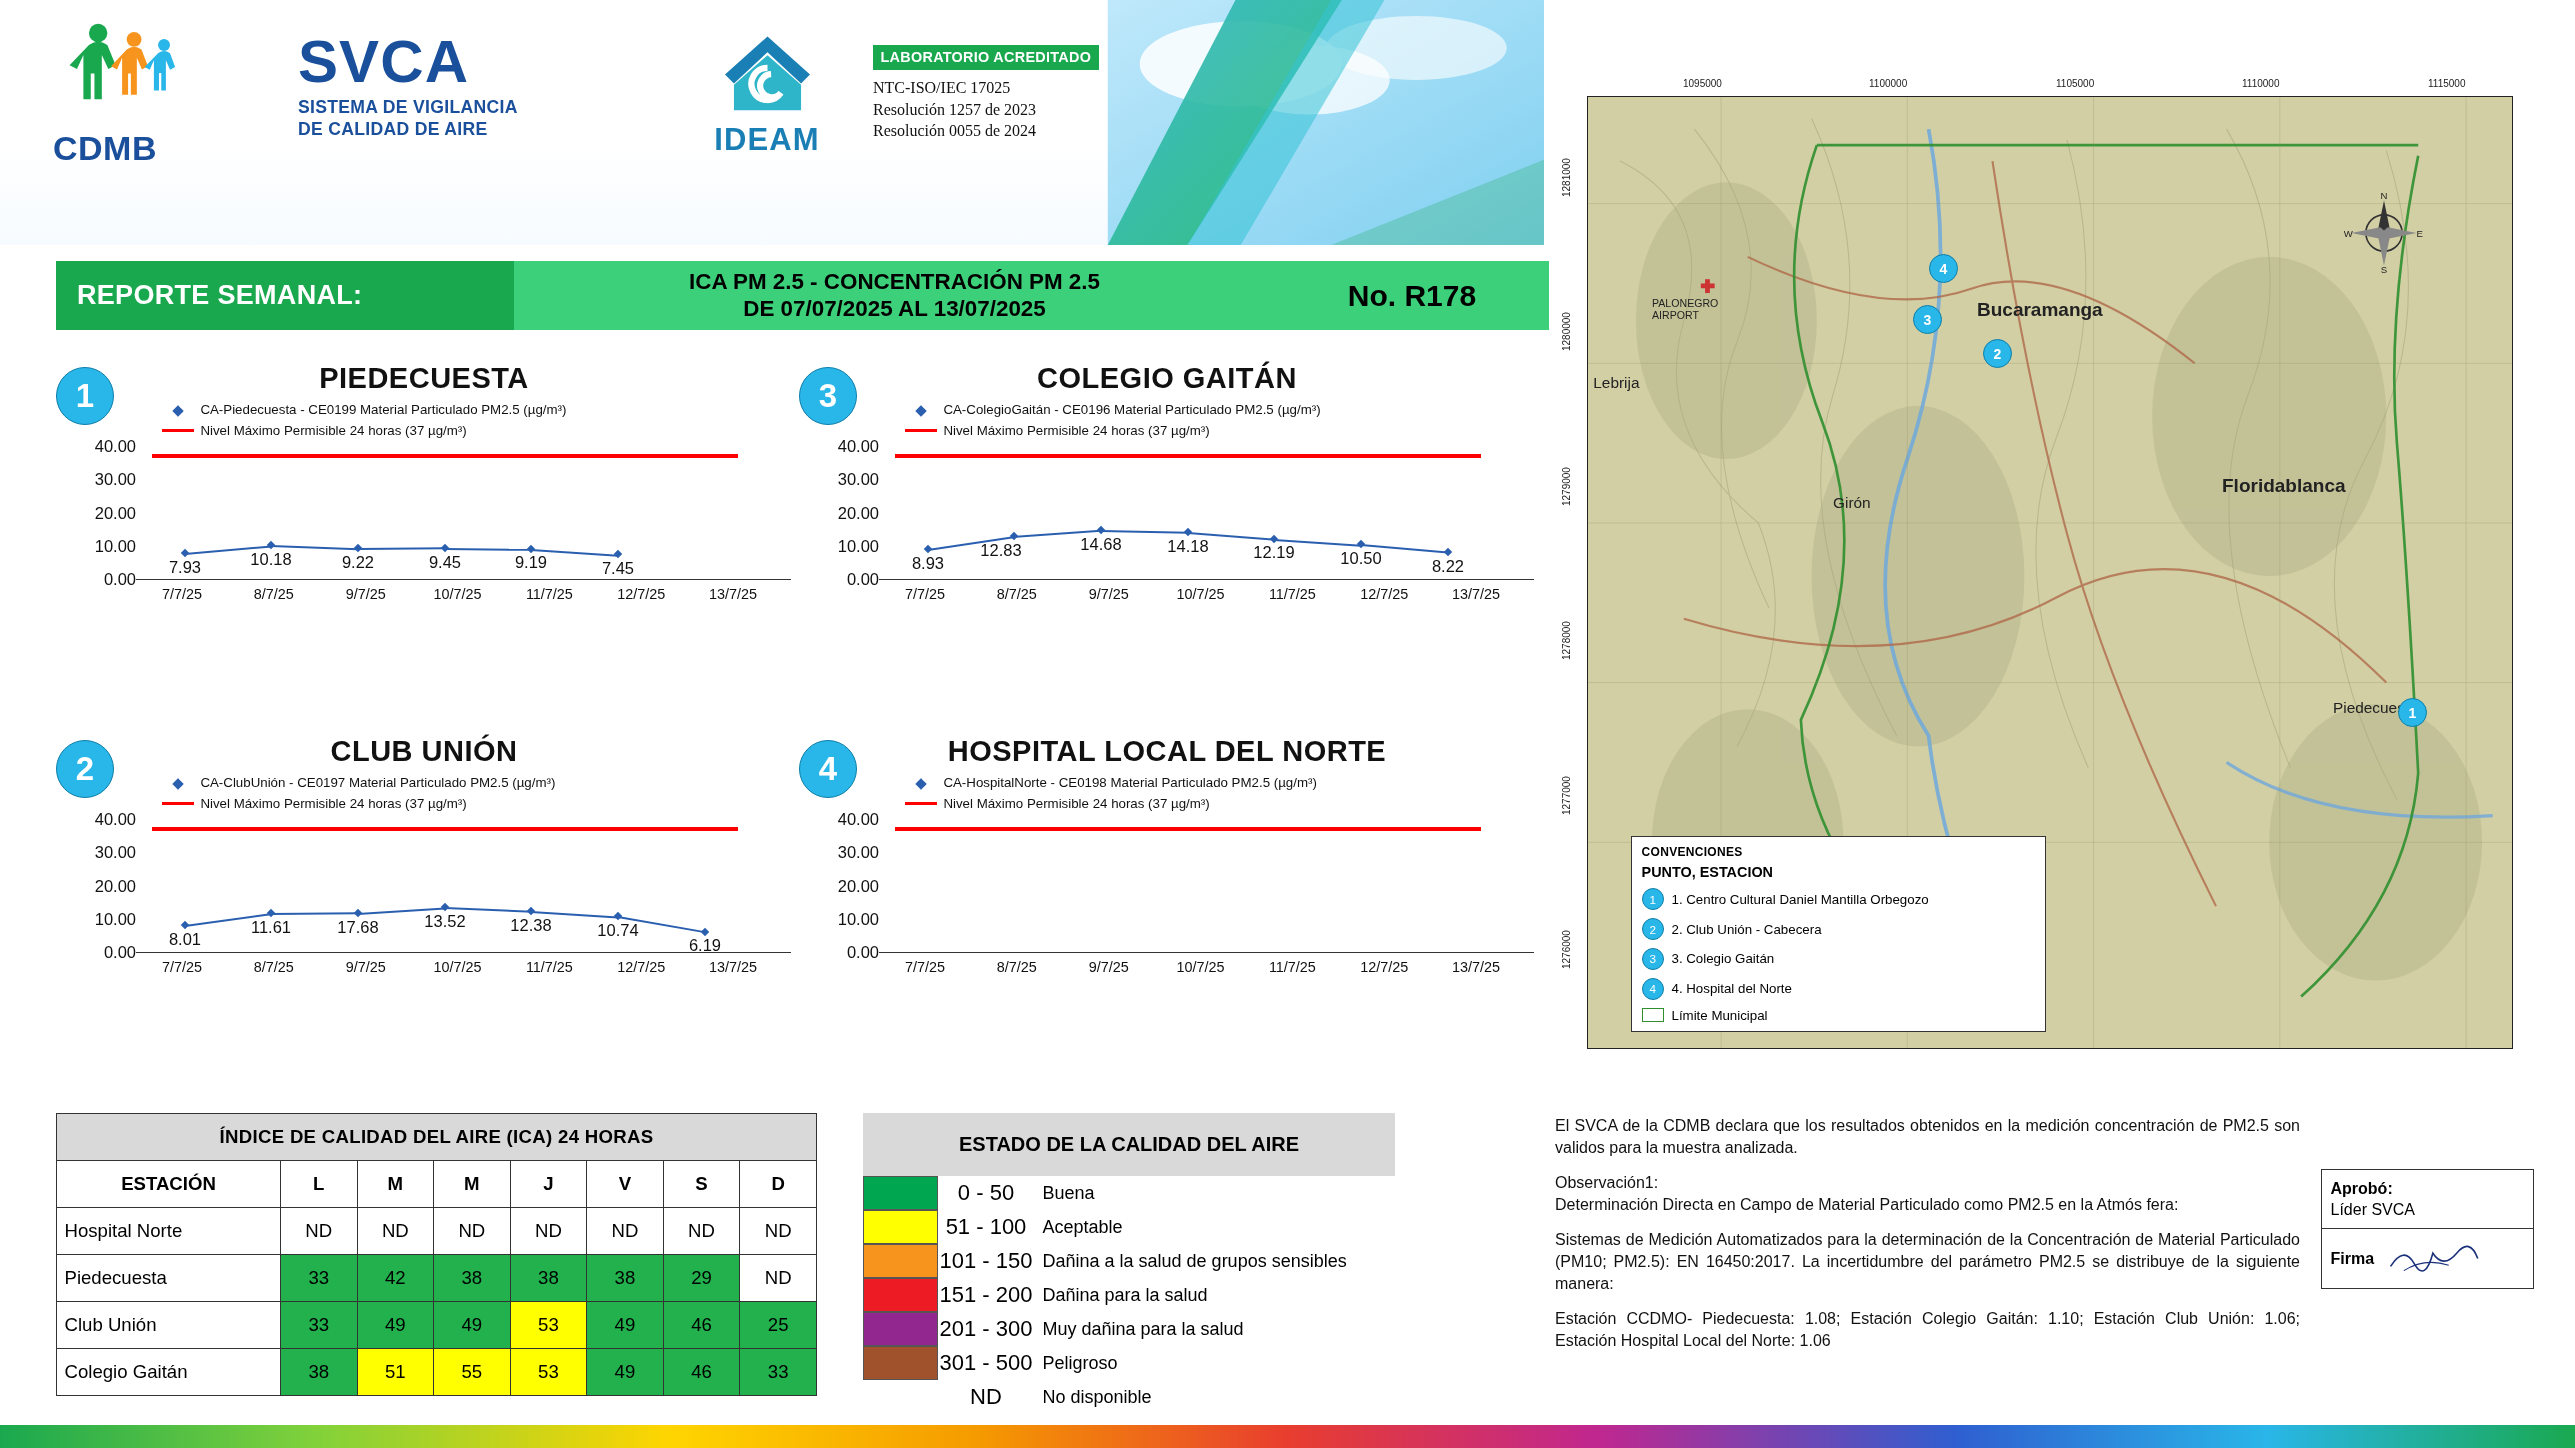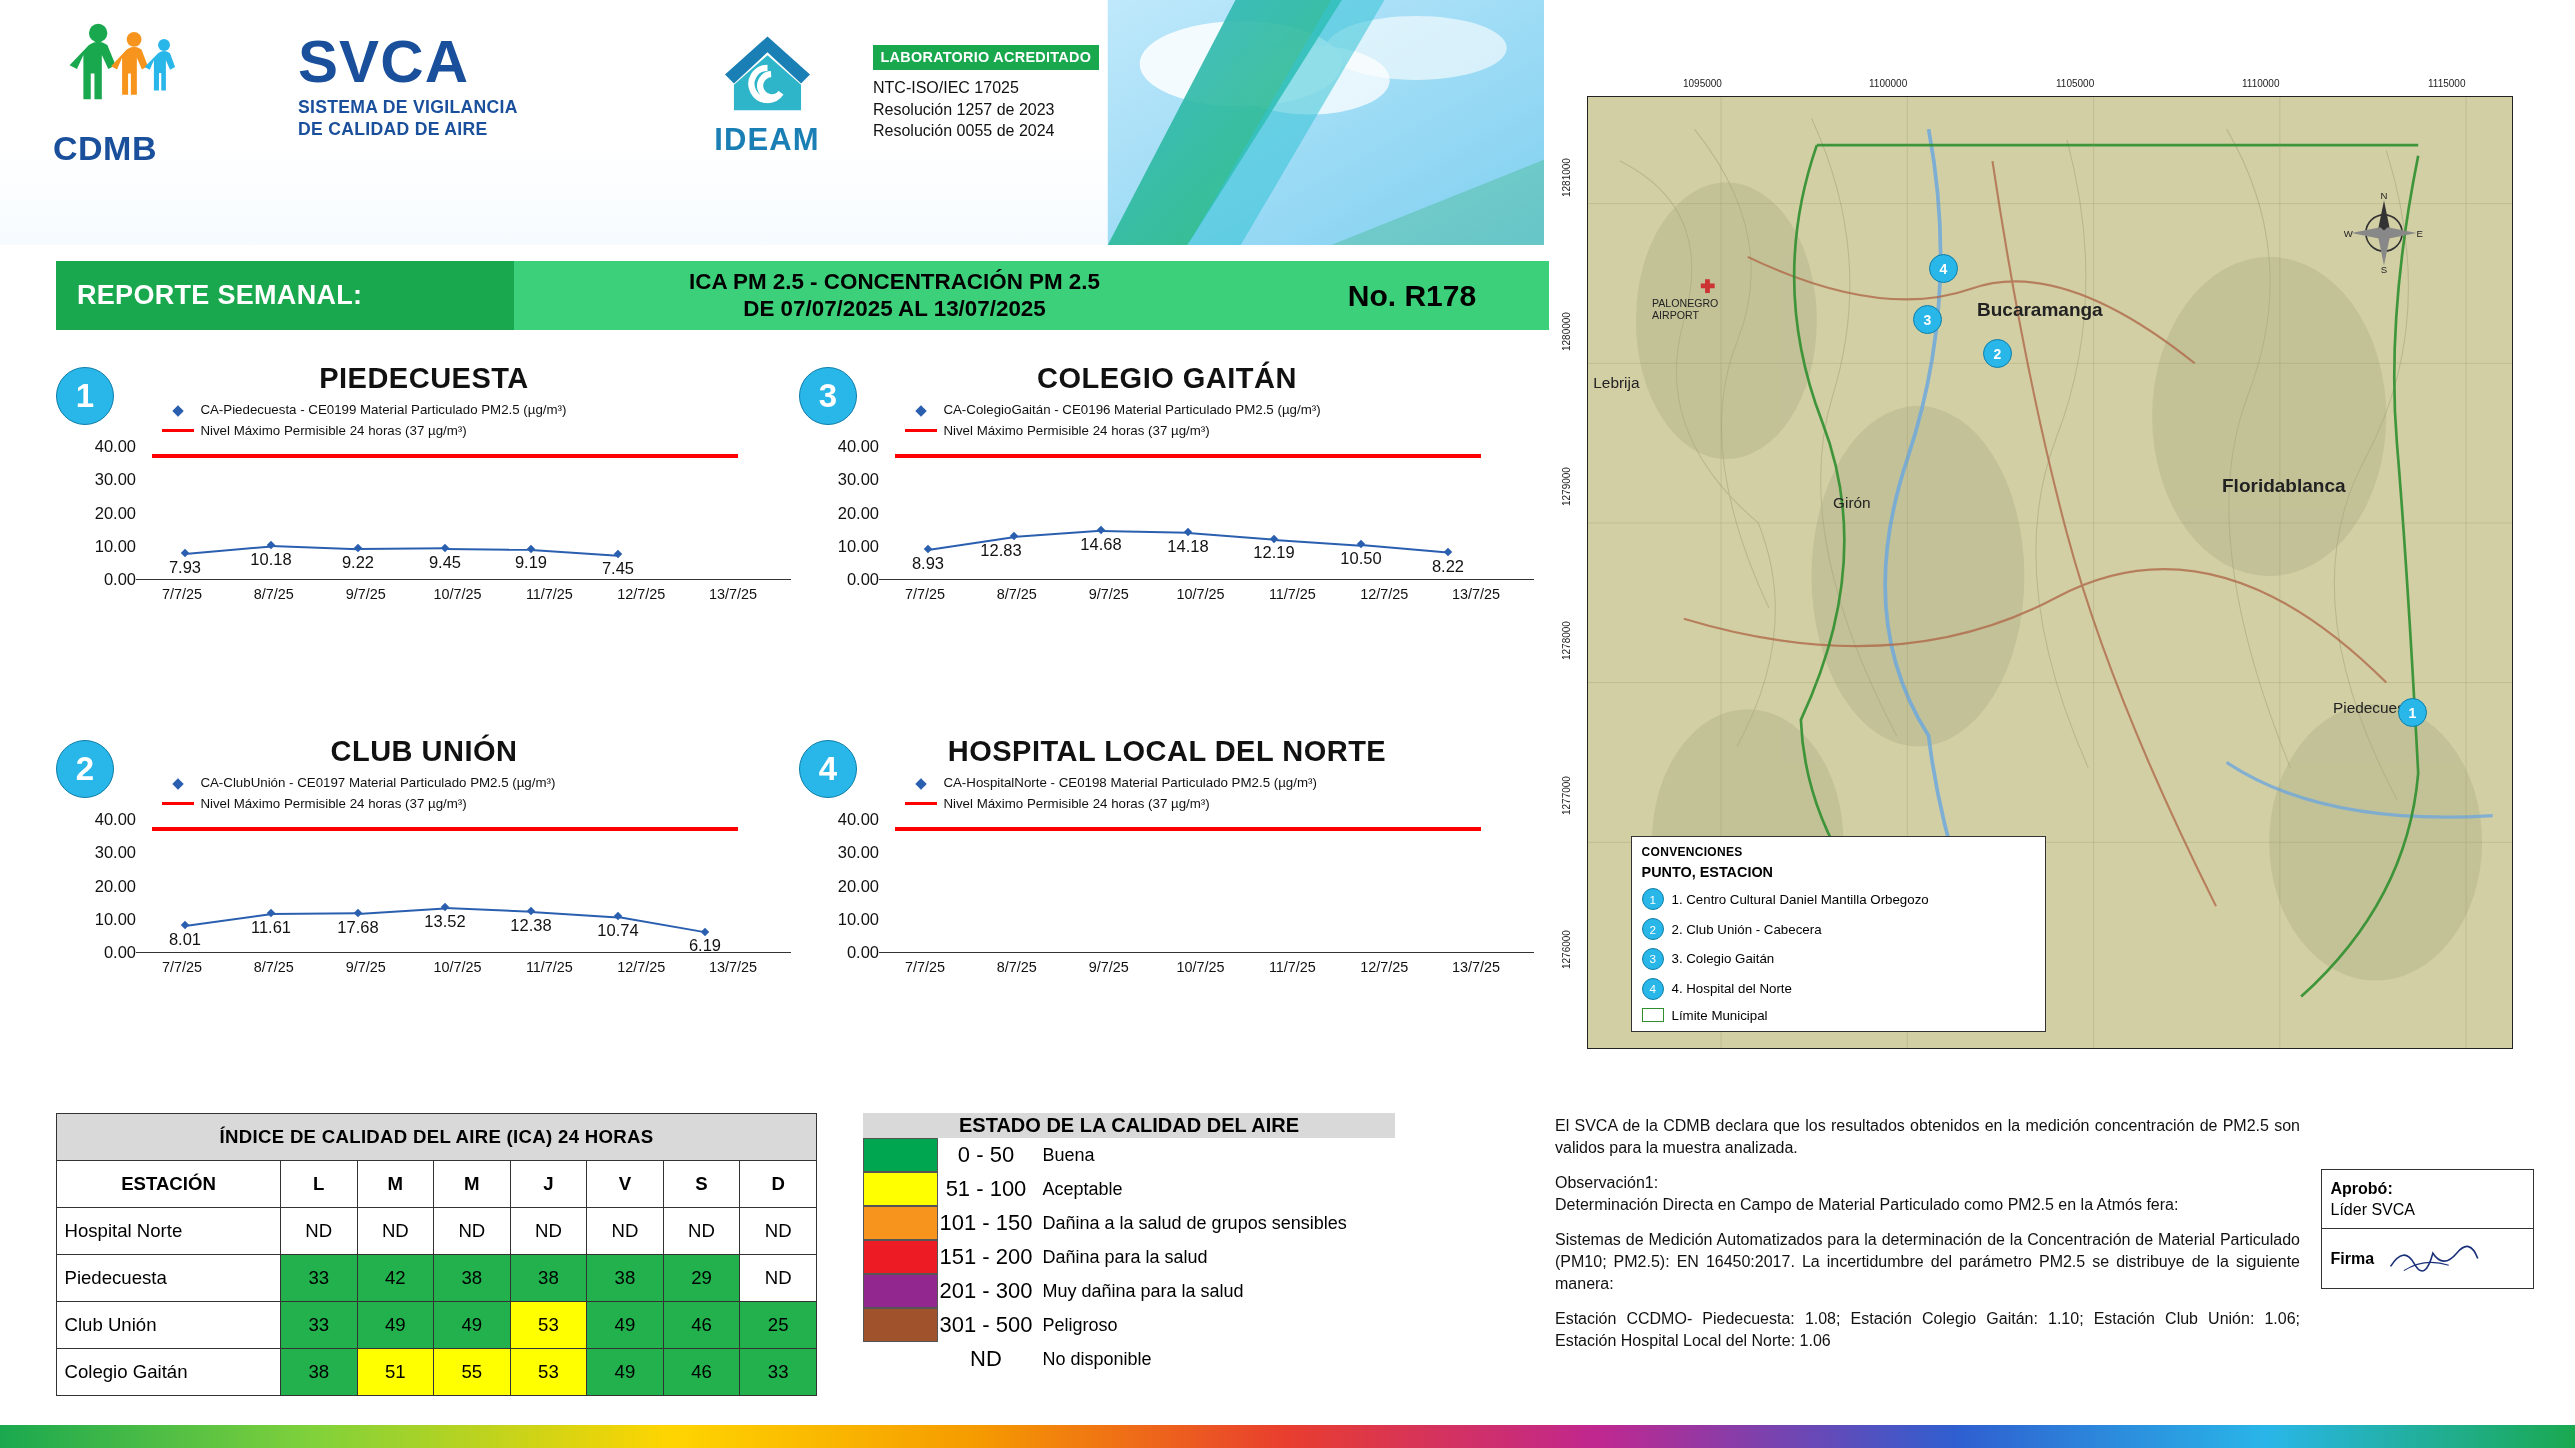--- a/index.html
+++ b/index.html
@@ -30,21 +30,21 @@
   #svca-block { position:absolute; left:298px; top:32px; width:341px; }
   #svca-title { font-size:60px; font-weight:bold; color:#1a4f9c; line-height:1.0; letter-spacing:1.1px;}
   #svca-sub { font-size:17.6px; font-weight:bold; color:#1a4f9c; line-height:1.25; margin-top:5.3px; letter-spacing:0.3px;}
   #ideam-block { position:absolute; left:687px; top:32px; width:160px; text-align:center;}
   #ideam-text { font-size:31px; font-weight:bold; color:#1a7fb5; letter-spacing:1.1px; margin-top:3.2px;}
   #lab-block { position:absolute; left:873px; top:45px; width:330px; }
   #lab-badge {
     background:#1aa84f; color:#ffffff; font-size:14.4px; font-weight:bold;
     padding:4.3px 7.5px; display:inline-block; letter-spacing:0.3px;
   }
-  #lab-lines { margin-top:7.5px; font-size:16px; color:#111; line-height:1.35; }
+  #lab-lines { margin-top:7.5px; font-size:16px; color:#111; line-height:1.35;font-family:Liberation Serif, serif; }
   
   #report-bar { position:absolute; left:56px; top:261px; width:1494px; height:69px; display:flex; }
   #report-left {
     background:#1aa84f; color:#fff; font-size:27px; font-weight:bold;
     display:flex; align-items:center; padding-left:21px; width:458px; letter-spacing:0.3px;
   }
   #report-mid {
     background:#3dd07a; color:#000; font-weight:bold; font-size:22.4px;
     display:flex; flex-direction:column; align-items:center; justify-content:center;
     width:761px; line-height:1.2; text-align:center;
@@ -78,21 +78,21 @@
   .segline { position:absolute; height:1.6px; background:#2a5fb0; transform-origin: 0 50%; }
   
   #ica-table { position:absolute; left:56px; top:1113px; width:761px; }
   #ica-table table { border-collapse:collapse; width:100%; }
   #ica-table th, #ica-table td { border:1.1px solid #333; font-size:18.6px; text-align:center; height:47px;}
   #ica-title-cell { background:#d9d9d9; font-size:23px; font-weight:bold; letter-spacing:0.3px;}
   .est-head { background:#ffffff; font-weight:bold; font-size:20px; }
   .est-name { text-align:left !important; padding-left:7.5px; font-size:19.7px; }
   
   #estado-table { position:absolute; left:863px; top:1113px; width:532px; }
-  #estado-head { background:#d9d9d9; text-align:center; font-size:20px; font-weight:bold; padding:0 0; border:1.1px solid #d9d9d9;}
+  #estado-head { background:#d9d9d9; text-align:center; font-size:20px; font-weight:bold; padding:19px 0; border:1.1px solid #d9d9d9;}
   .estado-row { display:flex; align-items:stretch; height:34px; }
   .estado-swatch { width:75px; border:0.5px solid #555; }
   .estado-range { width:96px; text-align:center; font-size:22px; display:flex; align-items:center; justify-content:center;}
   .estado-desc { font-size:18px; display:flex; align-items:center; padding-left:8.5px; }
   
   #map-panel { position:absolute; left:1555px; top:32px; width:990px; height:1038px; background:#fff; }
   #map-frame { position:absolute; left:32px; top:64px; width:926px; height:953px; border:1.6px solid #222; background:#c9c9a6; overflow:hidden; }
   .map-grid-label { position:absolute; font-size:10px; color:#222; }
   #map-legend { position:absolute; left:43px; bottom:16px; width:415px; background:#ffffff; border:1.1px solid #333; padding:8.5px 9.6px;}
   #map-legend .lg-title { font-size:12px; font-weight:bold; letter-spacing:0.3px;}

